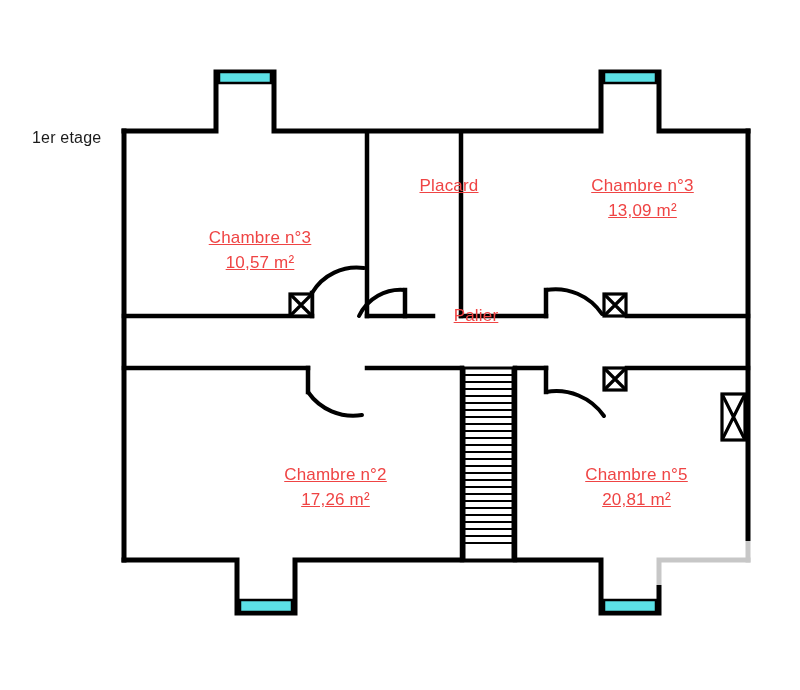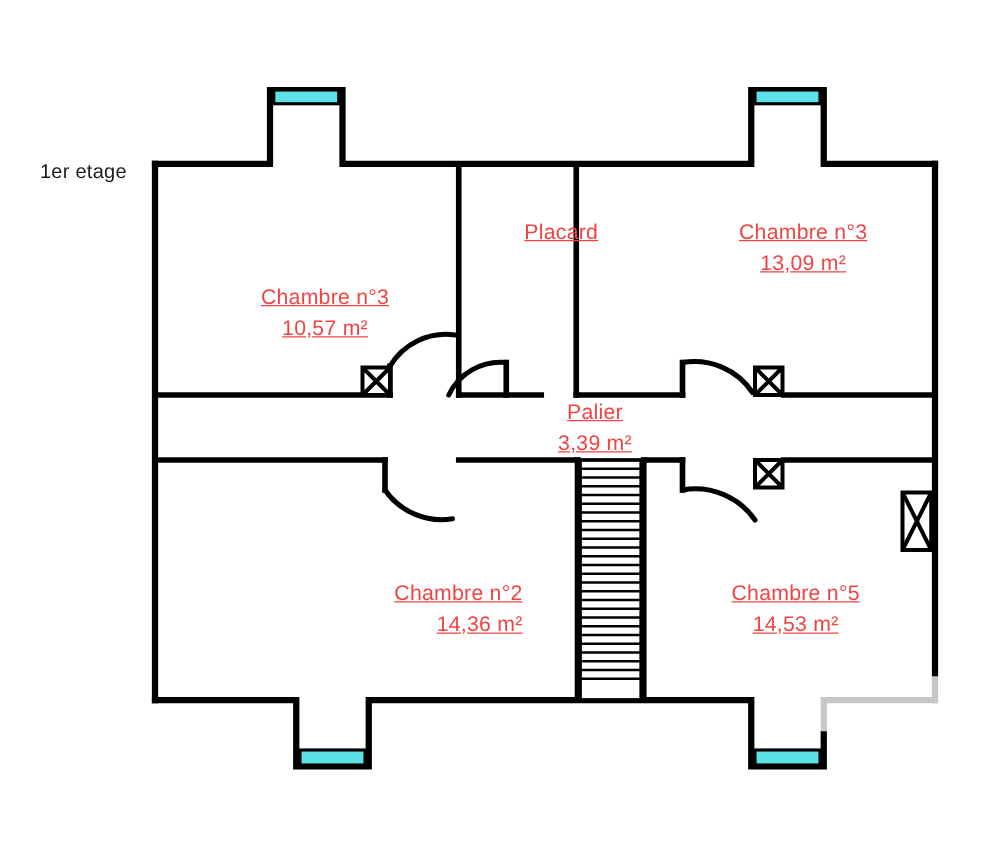--- a/index.html
+++ b/index.html
@@ -215,28 +215,27 @@
 
   <div class="room-label" style="left:373px; top:173px; width:152px;">
     <span class="room-name">Placard</span>
   </div>
 
   <div class="room-label" style="left:560px; top:173px; width:165px;">
     <span class="room-name">Chambre n°3</span>
     <span class="room-area">13,09  m²</span>
   </div>
 
-  <div class="room-label" style="left:400px; top:317px; width:152px;">
+  <div class="room-label" style="left:400px; top:303px; width:152px;">
     <span class="room-name">Palier</span>
-    <span class="room-area">3,39  m²</span>
-  </div>
-
-  <div class="room-label" style="left:253px; top:462px; width:165px;text-align:right;">
+  </div>
+
+  <div class="room-label" style="left:253px; top:462px; width:165px;">
     <span class="room-name">Chambre n°2</span>
-    <span class="room-area">14,36  m²</span>
+    <span class="room-area">17,26  m²</span>
   </div>
 
   <div class="room-label" style="left:554px; top:462px; width:165px;">
     <span class="room-name">Chambre n°5</span>
-    <span class="room-area">14,53  m²</span>
+    <span class="room-area">20,81  m²</span>
   </div>
 
 </div>
 
 </body></html>

